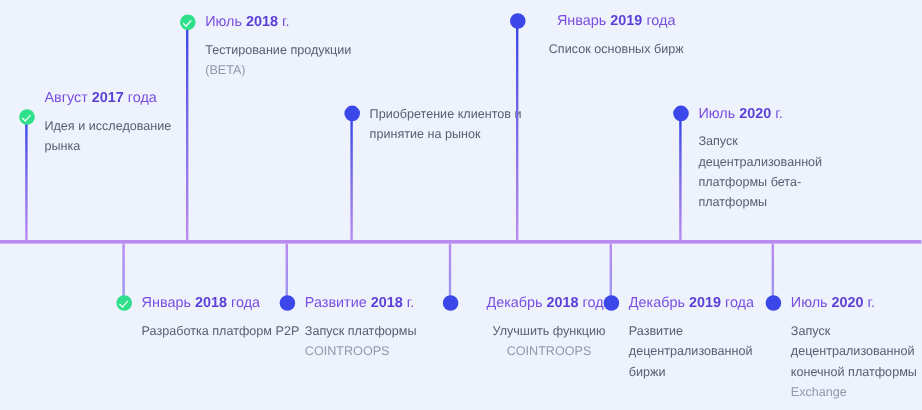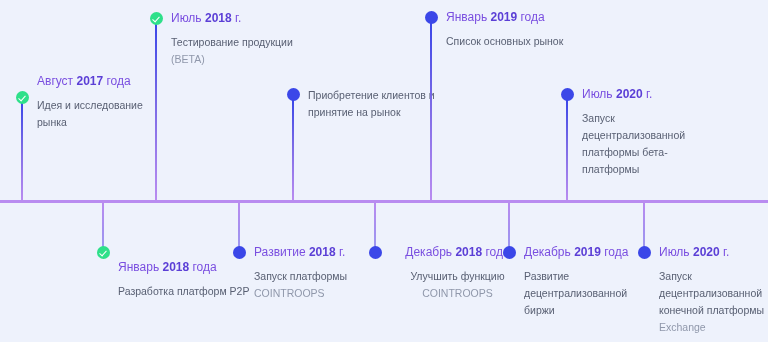--- a/index.html
+++ b/index.html
@@ -112,33 +112,33 @@
       <div class="m-date"><span>Июль </span><b>2018</b><span> г.</span></div>
       <div class="m-desc">Тестирование продукции <span class="muted">(BETA)</span></div>
     </div>
     <div class="stem up" style="left: 292px; top: 100px; height: 100px;"></div>
     <div class="marker future" style="left: 286.5px; top: 88px;"></div>
     <div class="milestone" style="left: 308px; top: 87px;">
       <div class="m-desc">Приобретение клиентов и принятие на рынок</div>
     </div>
     <div class="stem up" style="left: 430px; top: 23px; height: 177px;"></div>
     <div class="marker future" style="left: 424.5px; top: 11px;"></div>
-    <div class="milestone" style="left: 446px; top: 10px;">
+    <div class="milestone" style="left: 446px; top: 10px; text-align: center;">
       <div class="m-date"><span>Январь </span><b>2019</b><span> года</span></div>
-      <div class="m-desc">Список основных рынок</div>
+      <div class="m-desc">Список основных бирж</div>
     </div>
     <div class="stem up" style="left: 566px; top: 100px; height: 100px;"></div>
     <div class="marker future" style="left: 560.5px; top: 88px;"></div>
     <div class="milestone" style="left: 582px; top: 87px;">
       <div class="m-date"><span>Июль </span><b>2020</b><span> г.</span></div>
       <div class="m-desc">Запуск децентрализованной платформы бета-платформы</div>
     </div>
     <div class="stem down" style="left: 102px; top: 203px; height: 55px;"></div>
     <div class="marker done" style="left: 96.5px; top: 246px;"></div>
-    <div class="milestone" style="left: 118px; top: 260px;">
+    <div class="milestone" style="left: 118px; top: 245px;">
       <div class="m-date"><span>Январь </span><b>2018</b><span> года</span></div>
       <div class="m-desc">Разработка платформ P2P</div>
     </div>
     <div class="stem down" style="left: 238px; top: 203px; height: 55px;"></div>
     <div class="marker future" style="left: 232.5px; top: 246px;"></div>
     <div class="milestone" style="left: 254px; top: 245px;">
       <div class="m-date"><span>Развитие </span><b>2018</b><span> г.</span></div>
       <div class="m-desc">Запуск платформы <span class="muted">COINTROOPS</span></div>
     </div>
     <div class="stem down" style="left: 374px; top: 203px; height: 55px;"></div>

